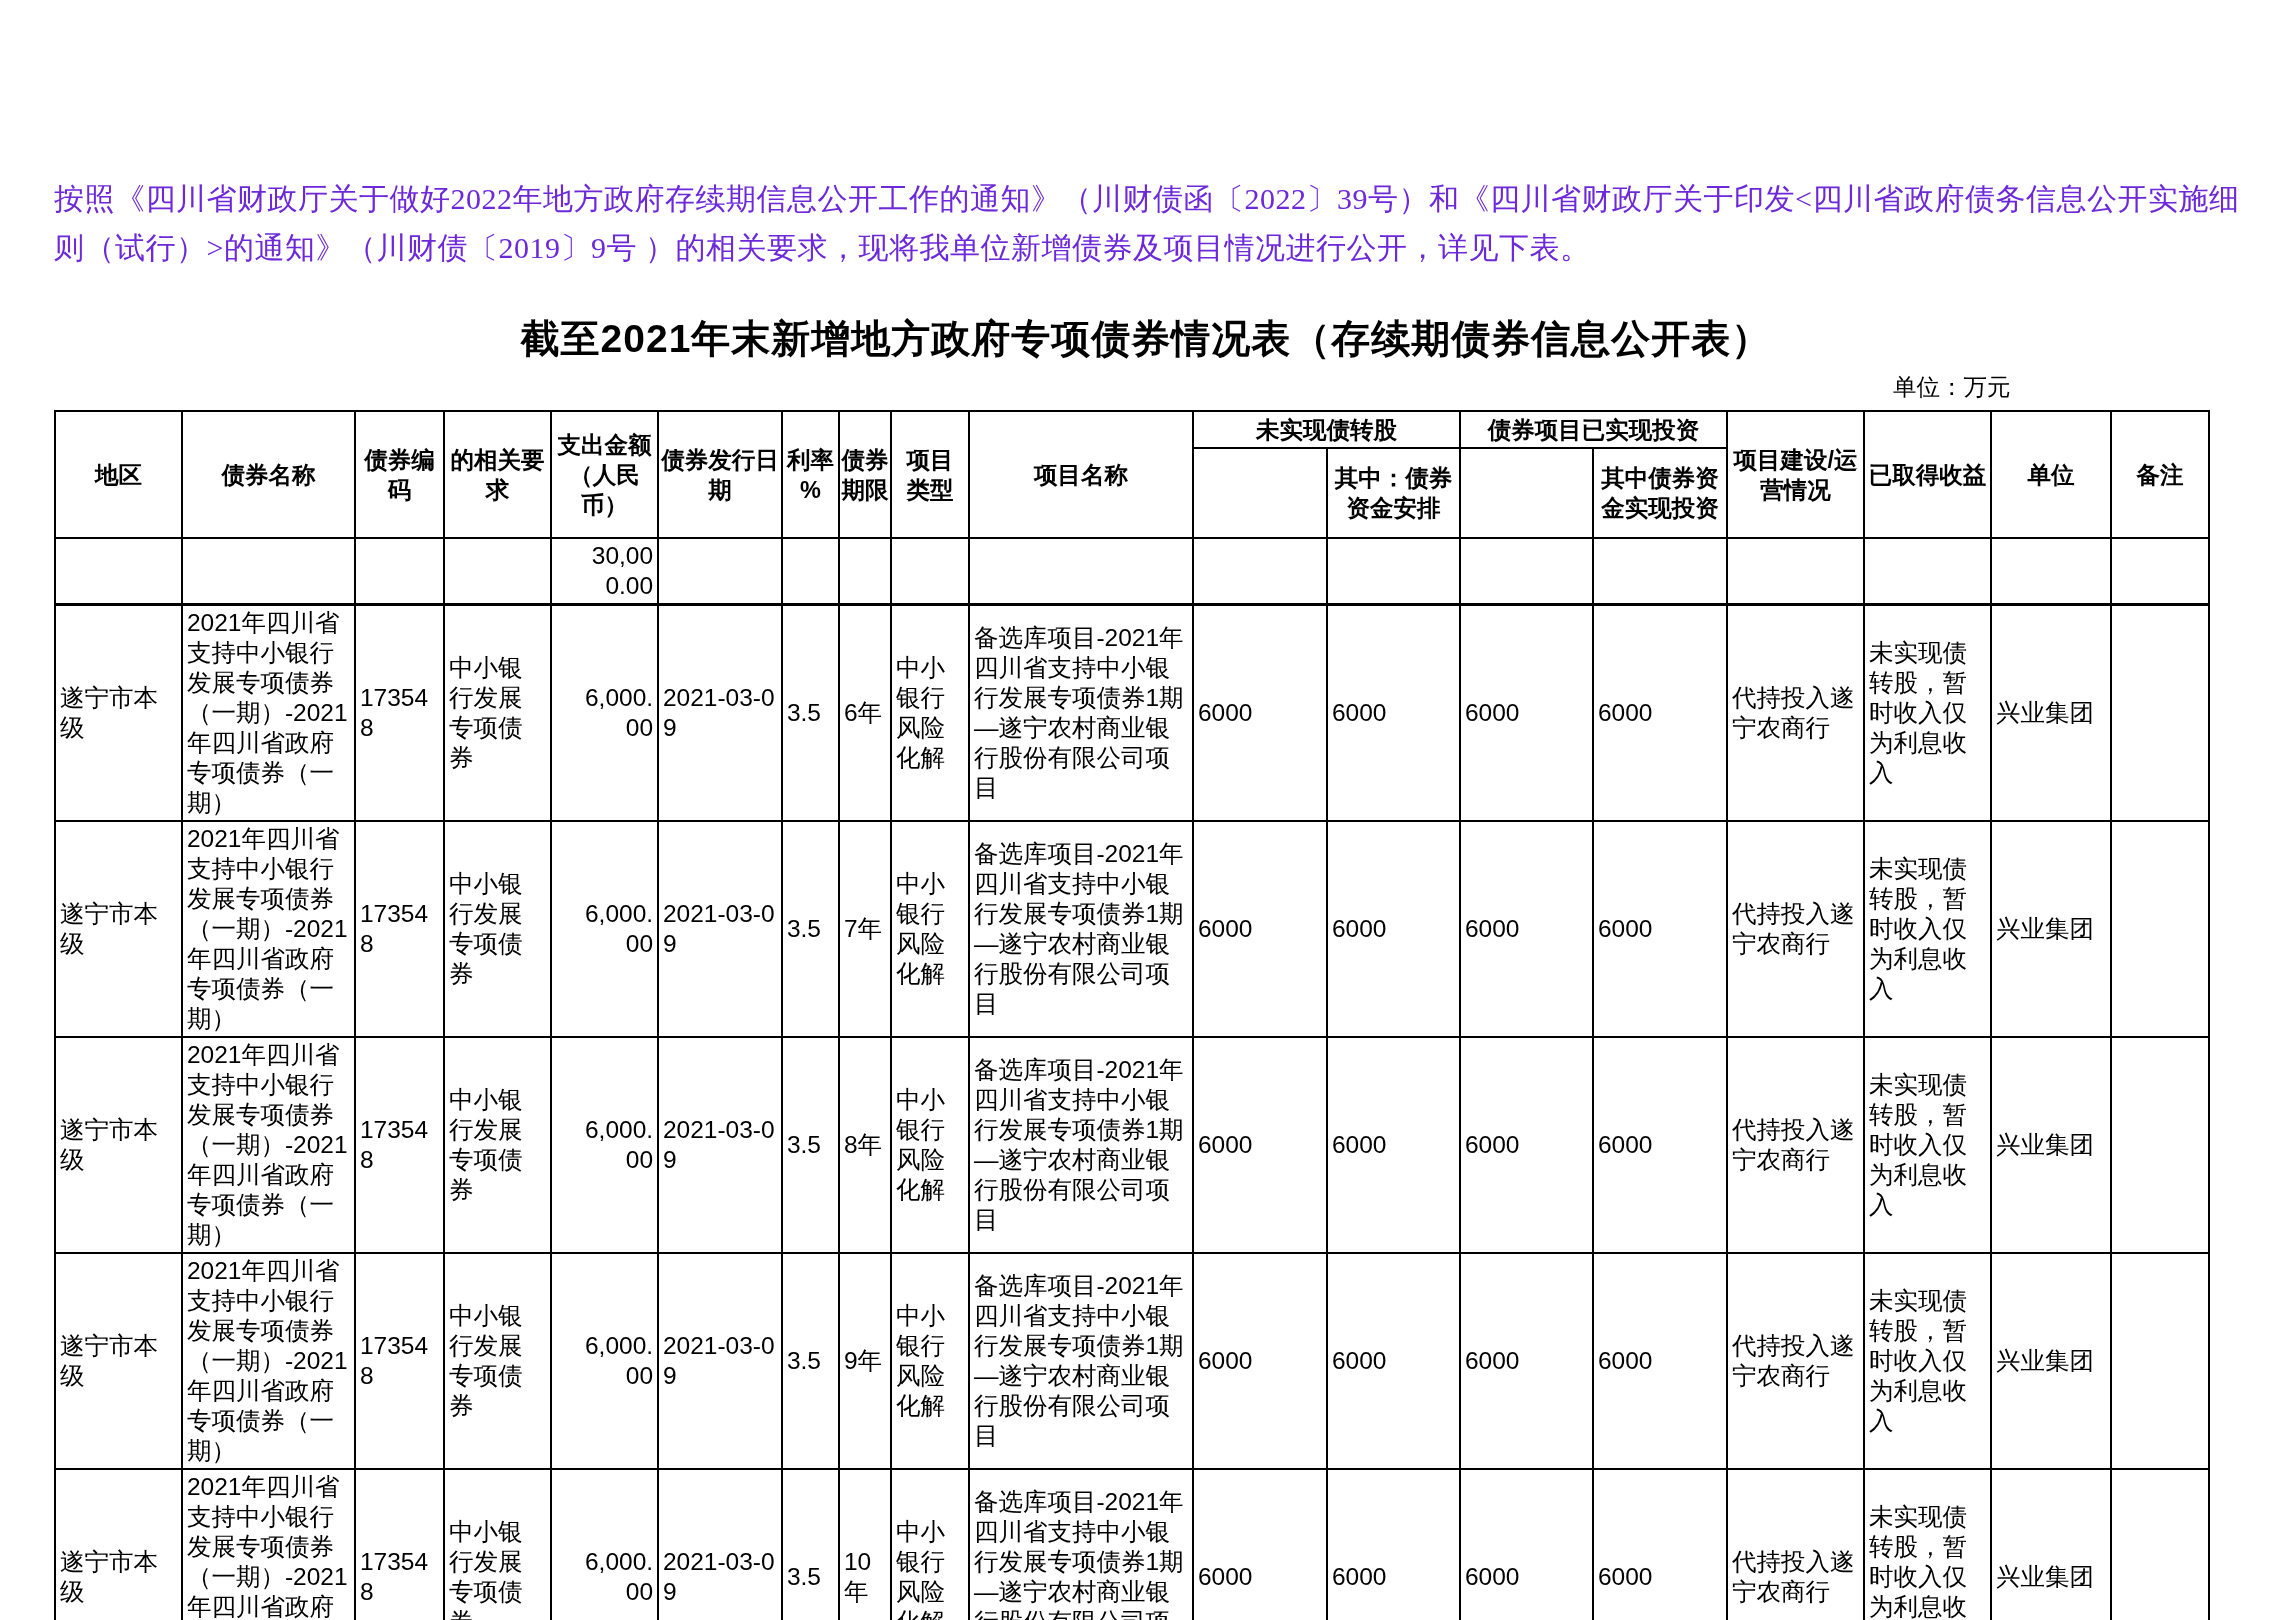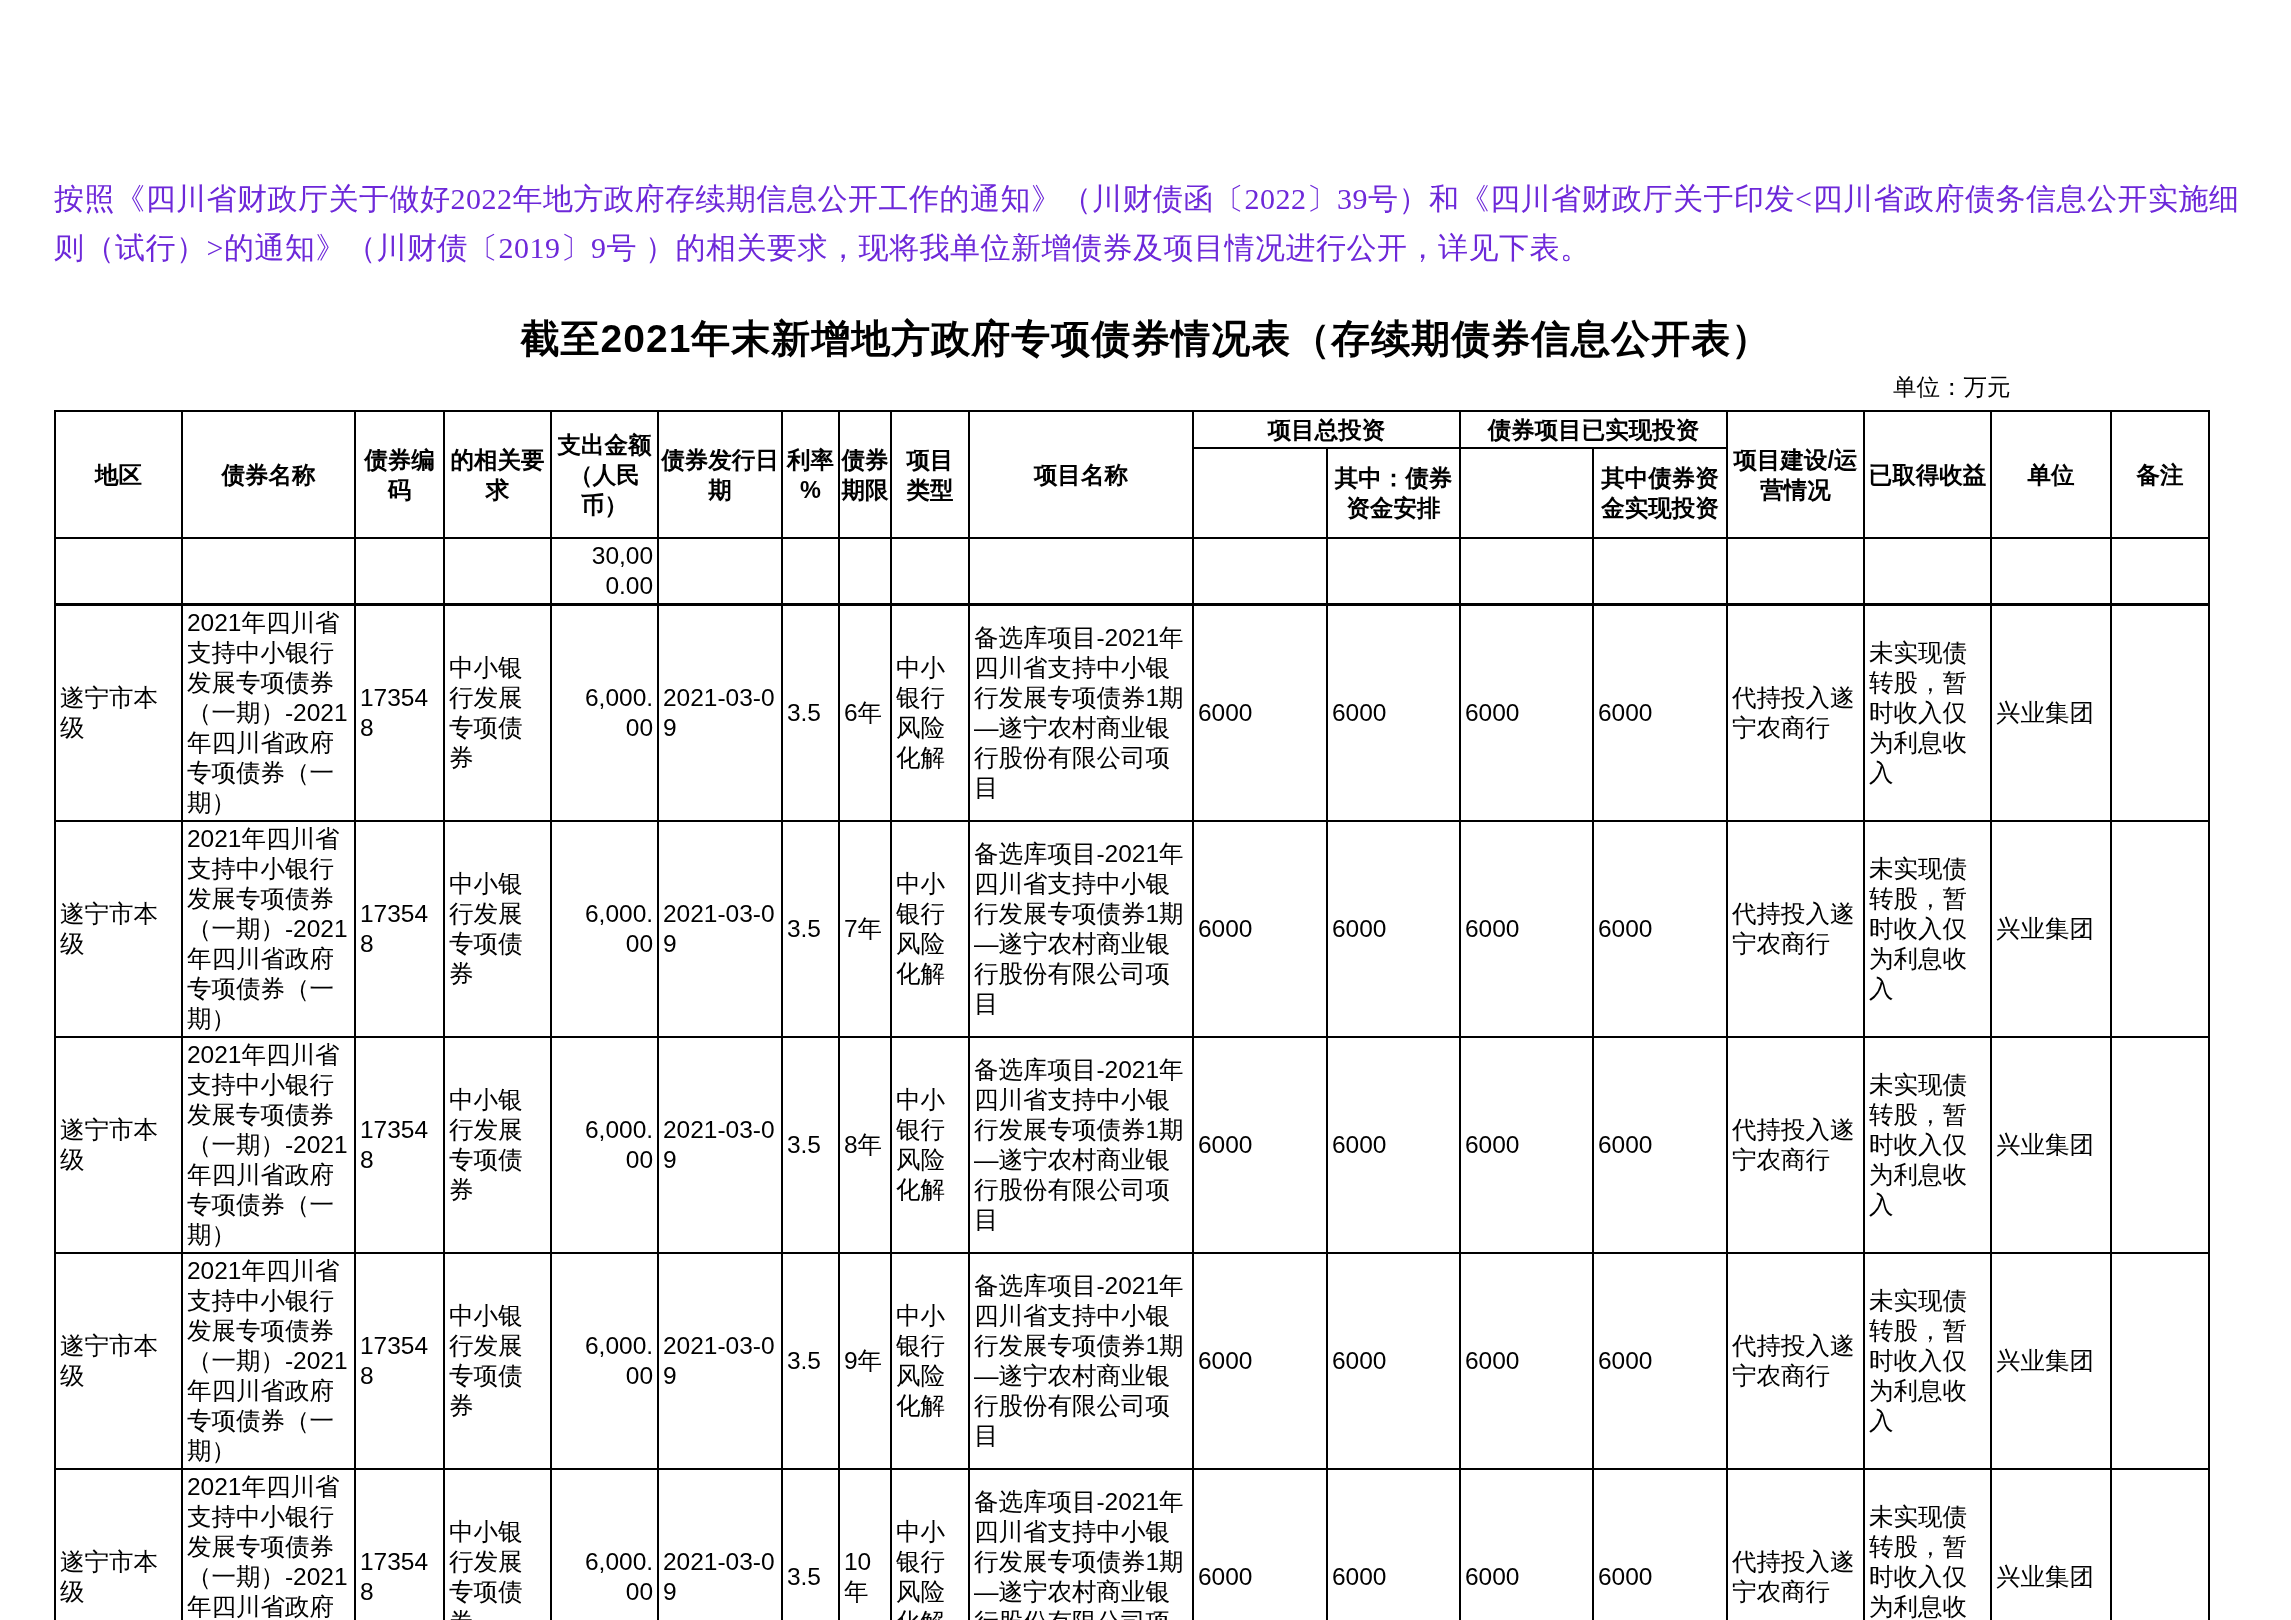--- a/index.html
+++ b/index.html
@@ -108,21 +108,21 @@
 币）</th>
         <th rowspan="2">债券发行日
 期</th>
         <th rowspan="2">利率
 %</th>
         <th rowspan="2">债券
 期限</th>
         <th rowspan="2">项目
 类型</th>
         <th rowspan="2">项目名称</th>
-        <th colspan="2">项目总投资</th>
+        <th colspan="2">未实现债转股</th>
         <th colspan="2">债券项目已实现投资</th>
         <th rowspan="2">项目建设/运
 营情况</th>
         <th rowspan="2">已取得收益</th>
         <th rowspan="2">单位</th>
         <th rowspan="2">备注</th>
       </tr>
       <tr class="sub-header-row">
         <th></th>
         <th>其中：债券

